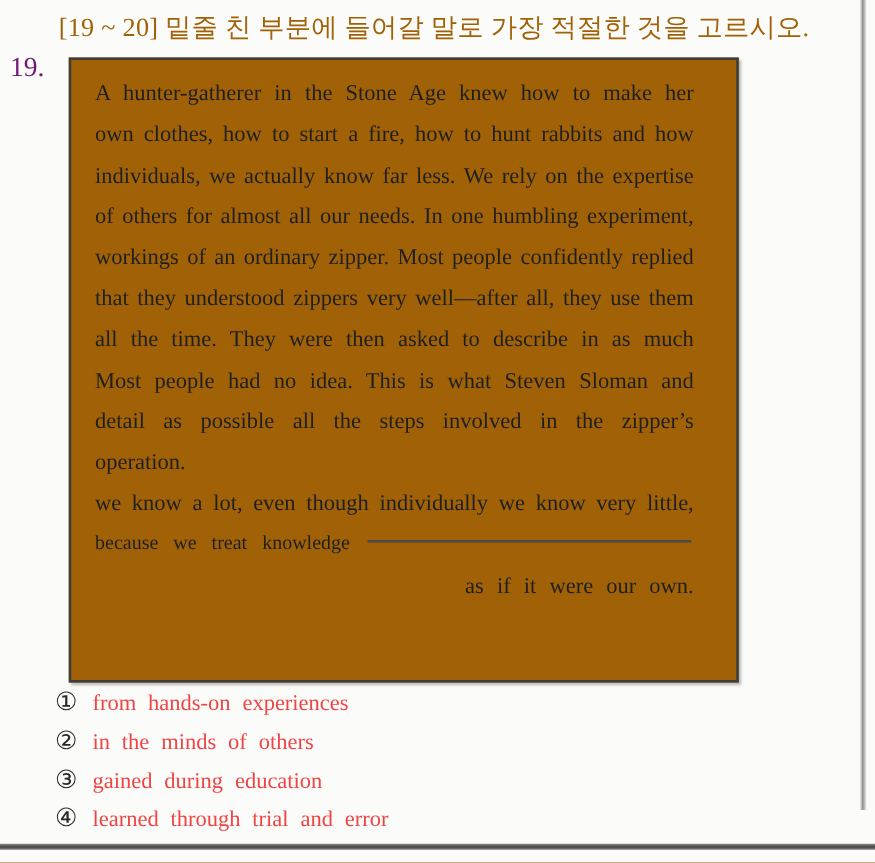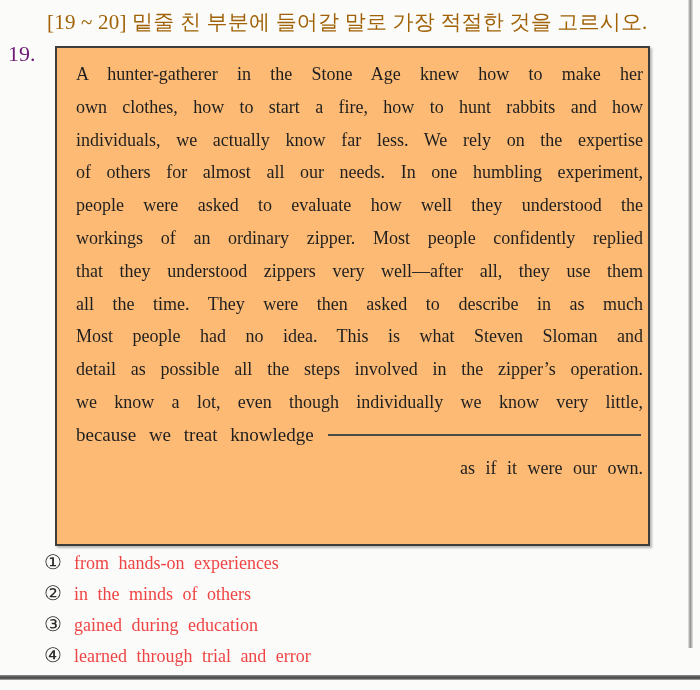--- a/index.html
+++ b/index.html
@@ -28,40 +28,40 @@
   .qnum {
     position: absolute;
     left: 8px; top: 41px;
     font-size: 22px;
     color: #701a75;
   }
 
   .passage-box {
     position: absolute;
     left: 55px; top: 46px;
-    width: 595px; height: 500px;
-    background: #fdba74;
+    width: 536px; height: 500px;
+    background: #a16207;
     border: 2px solid #3d3d3d;
     box-shadow: 2px 2px 2px rgba(60,60,60,0.35);
-    padding: 10px 5px 0 19px;
+    padding: 10px 34px 0 19px;
   }
 
   .pline {
     font-size: 18px;
     line-height: 32.8px;
     text-align: justify;
     text-align-last: justify;
     word-spacing: 2px;
     white-space: normal;
   }
 
   .blank-line {
     display: flex;
     align-items: baseline;
-    font-size: 19px;
+    font-size: 16px;
     line-height: 32.8px;
   }
   .blank-line .prefix { word-spacing: 8px; white-space: nowrap; }
   .blank {
     flex: 1;
     height: 1px;
     border-bottom: 2px solid #4a4a4a;
     margin-left: 14px;
     margin-right: 2px;
     transform: translateY(-5px);
@@ -116,21 +116,20 @@
 
 <div class="instruction">[19 ~ 20] 밑줄 친 부분에 들어갈 말로 가장 적절한 것을 고르시오.</div>
 
 <div class="qnum">19.</div>
 
 <div class="passage-box">
   <div class="pline">A hunter-gatherer in the Stone Age knew how to make her</div>
   <div class="pline">own clothes, how to start a fire, how to hunt rabbits and how</div>
   <div class="pline">individuals, we actually know far less. We rely on the expertise</div>
   <div class="pline">of others for almost all our needs. In one humbling experiment,</div>
-  <div class="pline">people were asked to evaluate how well they understood the</div>
   <div class="pline">workings of an ordinary zipper. Most people confidently replied</div>
   <div class="pline">that they understood zippers very well—after all, they use them</div>
   <div class="pline">all the time. They were then asked to describe in as much</div>
   <div class="pline">Most people had no idea. This is what Steven Sloman and</div>
   <div class="pline">detail as possible all the steps involved in the zipper’s operation.</div>
   <div class="pline">we know a lot, even though individually we know very little,</div>
   <div class="blank-line">
     <span class="prefix">because we treat knowledge</span>
     <span class="blank"></span>
   </div>

